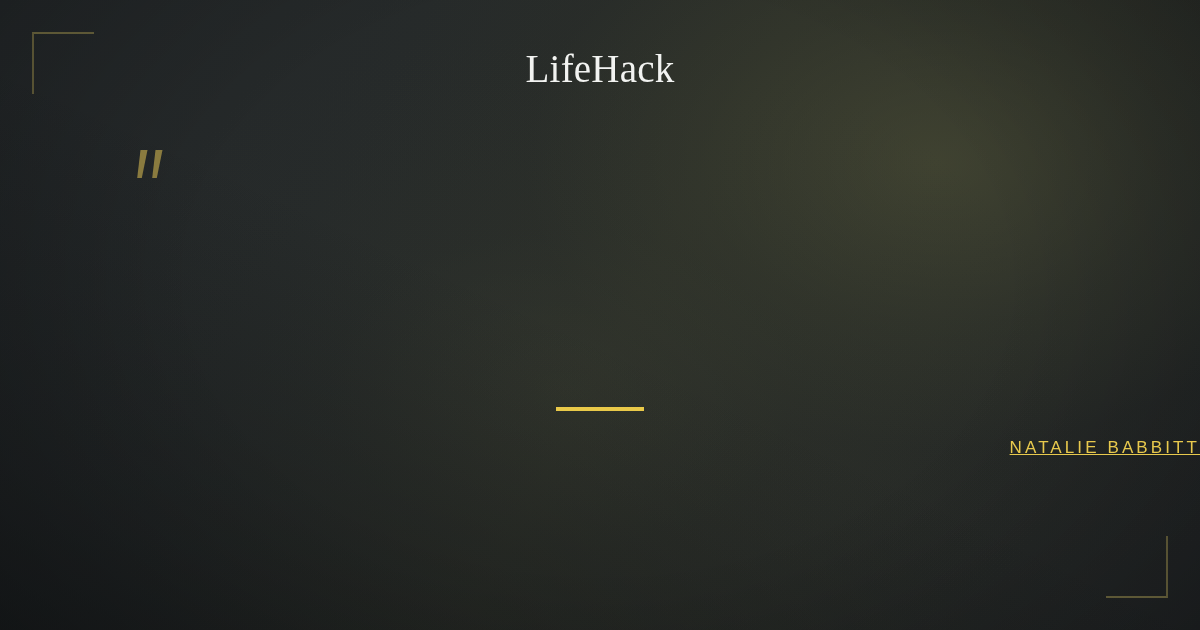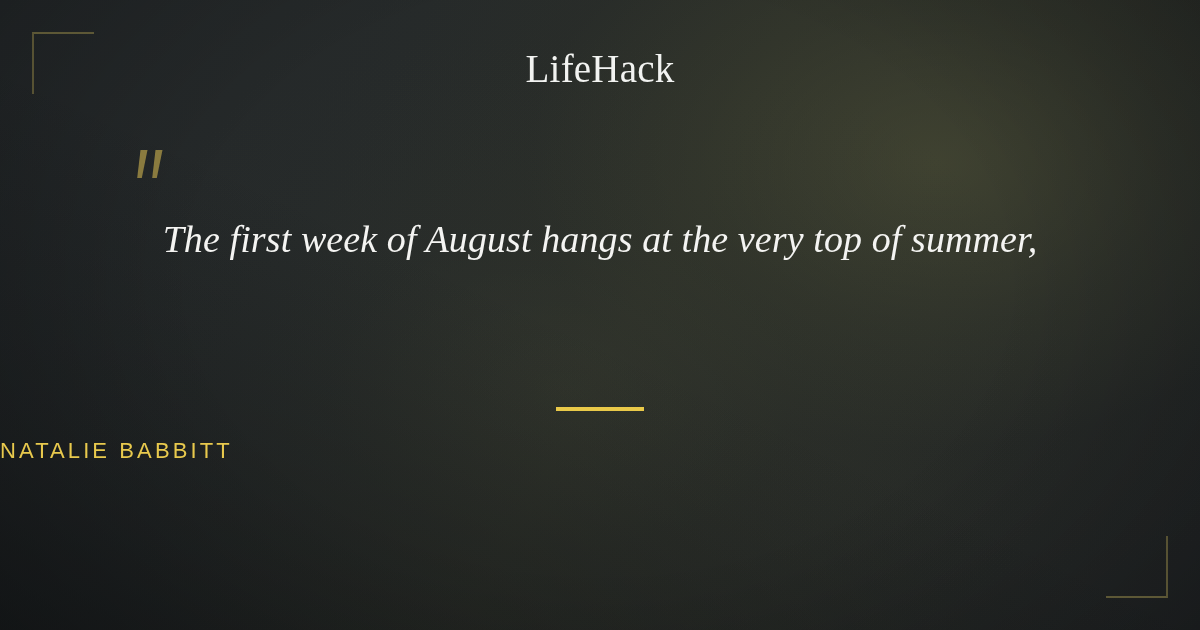--- a/index.html
+++ b/index.html
@@ -129,26 +129,27 @@
     height: 4px;
     background: #e9c949;
   }
 
   
   .author {
     position: absolute;
     left: 0;
     top: 438px;
     width: 100%;
-    text-align: left;
+    text-align: right;
     font-family: "Liberation Sans", "DejaVu Sans", sans-serif;
-    font-size: 22px;
+    font-size: 17px;
     font-weight: 400;
     letter-spacing: 3.1px;
     color: #e8c94d;
+    text-decoration: underline;
   }
 </style>
 </head>
 <body>
 
 <div id="card">
 
   <div class="bg-layer bg-base"></div>
   <div class="bg-layer bg-glow-right"></div>
   <div class="bg-layer bg-glow-mid"></div>
@@ -161,20 +162,19 @@
   <div class="logo">LifeHack</div>
 
   <div class="quote-mark">
     <svg viewBox="0 0 46 48" width="46" height="48" aria-hidden="true">
       <path d="M12.5 2 L19.5 2 L13.8 30 L9.2 30 Z" fill="#8a7b3f"></path>
       <path d="M27.5 2 L34.5 2 L28.8 30 L24.2 30 Z" fill="#8a7b3f"></path>
     </svg>
   </div>
 
   <div class="quote-text">
-    <span class="quote-line">The first week of August hangs at the very top of summer,</span>
   </div>
 
   <div class="divider"></div>
 
   <div class="author">NATALIE BABBITT</div>
 
 </div>
 
 </body></html>

